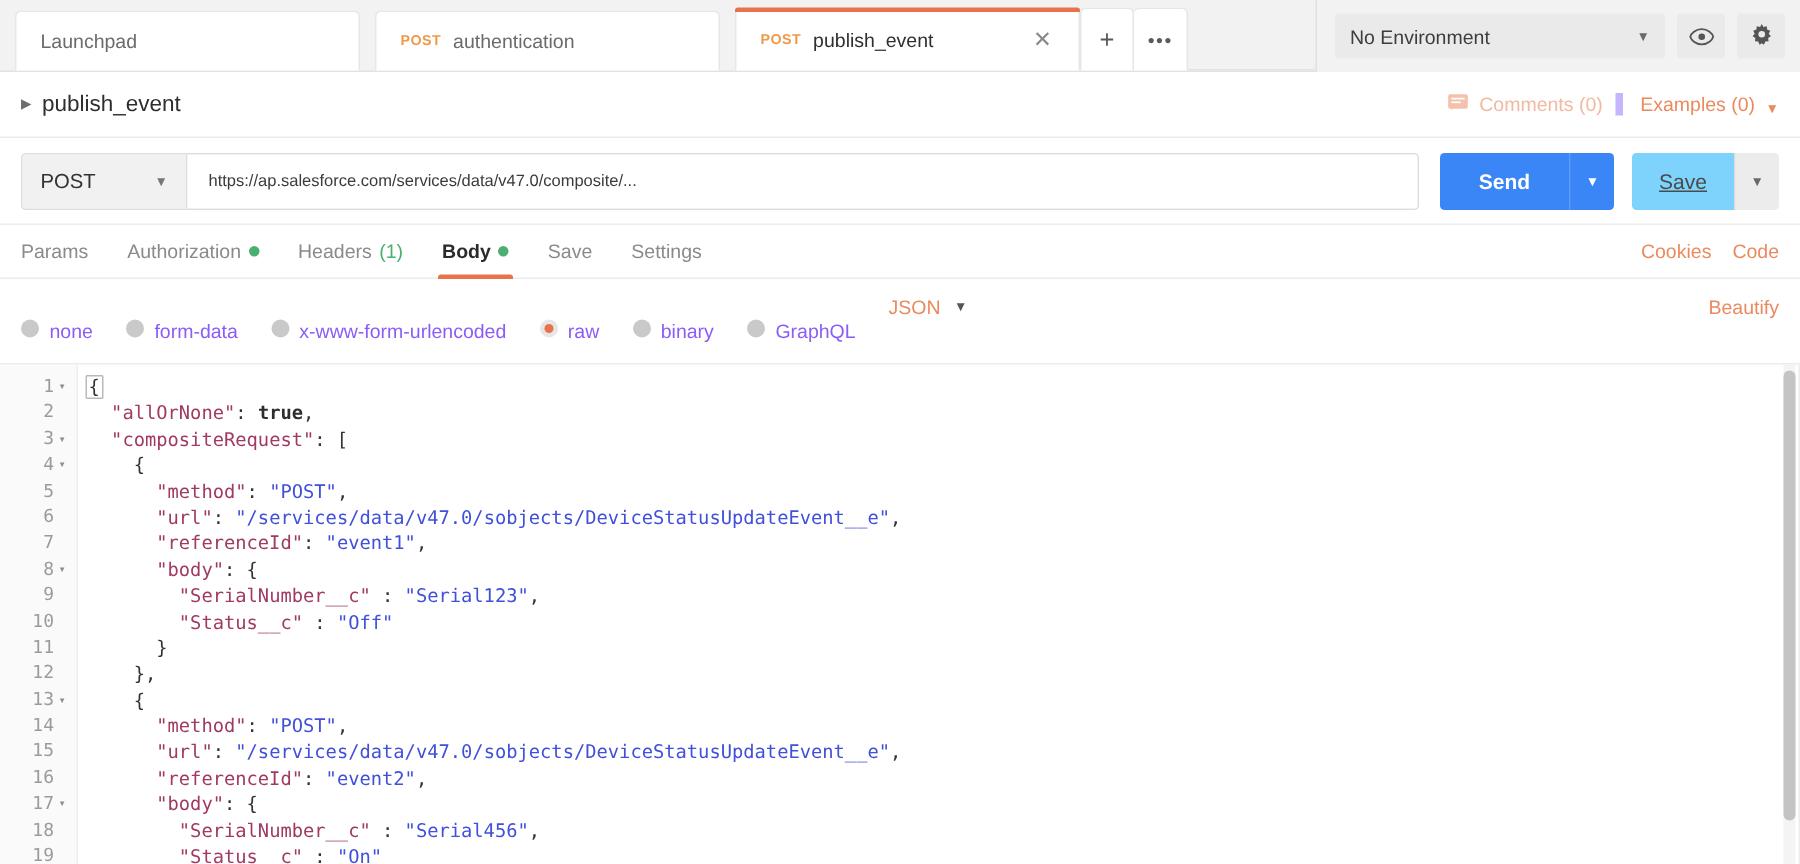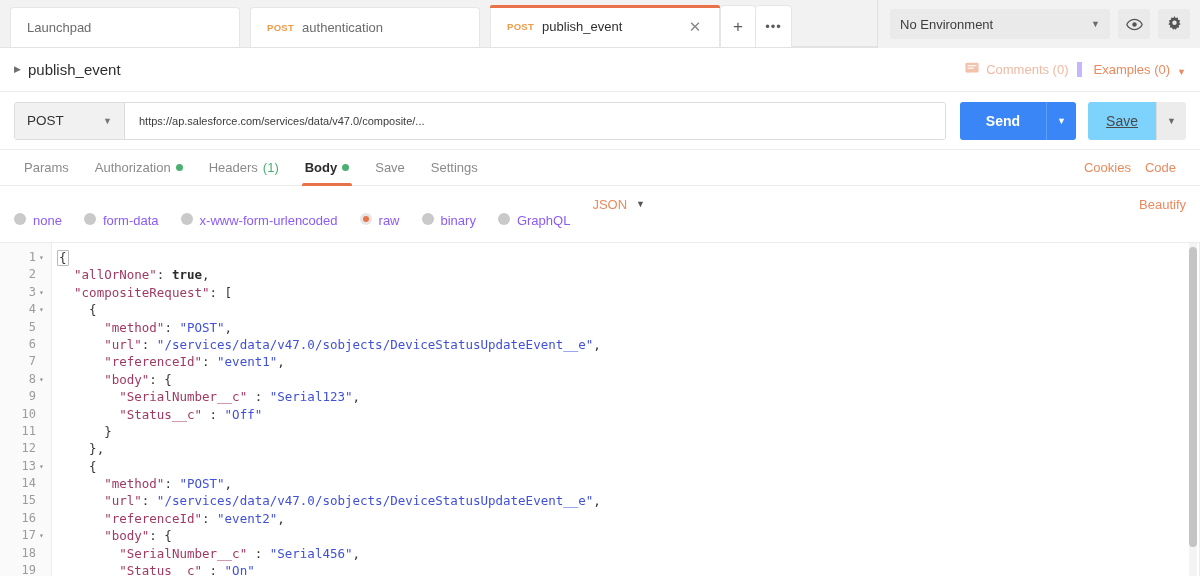--- a/index.html
+++ b/index.html
@@ -231,21 +231,21 @@
     border-radius: 0 3px 3px 0;
     font-size: 9px;
     cursor: pointer;
   }
 
   
   .subtabs {
     height: 36px;
     display: flex;
     align-items: stretch;
-    padding: 0 24px;
+    padding: 0 14px;
     border-bottom: 1px solid #ececec;
     background: #fff;
     position: relative;
   }
   .subtab {
     display: flex; align-items: center; gap: 5px;
     padding: 0 13px;
     font-size: 13px;
     color: #8a8a8a;
     cursor: pointer;

